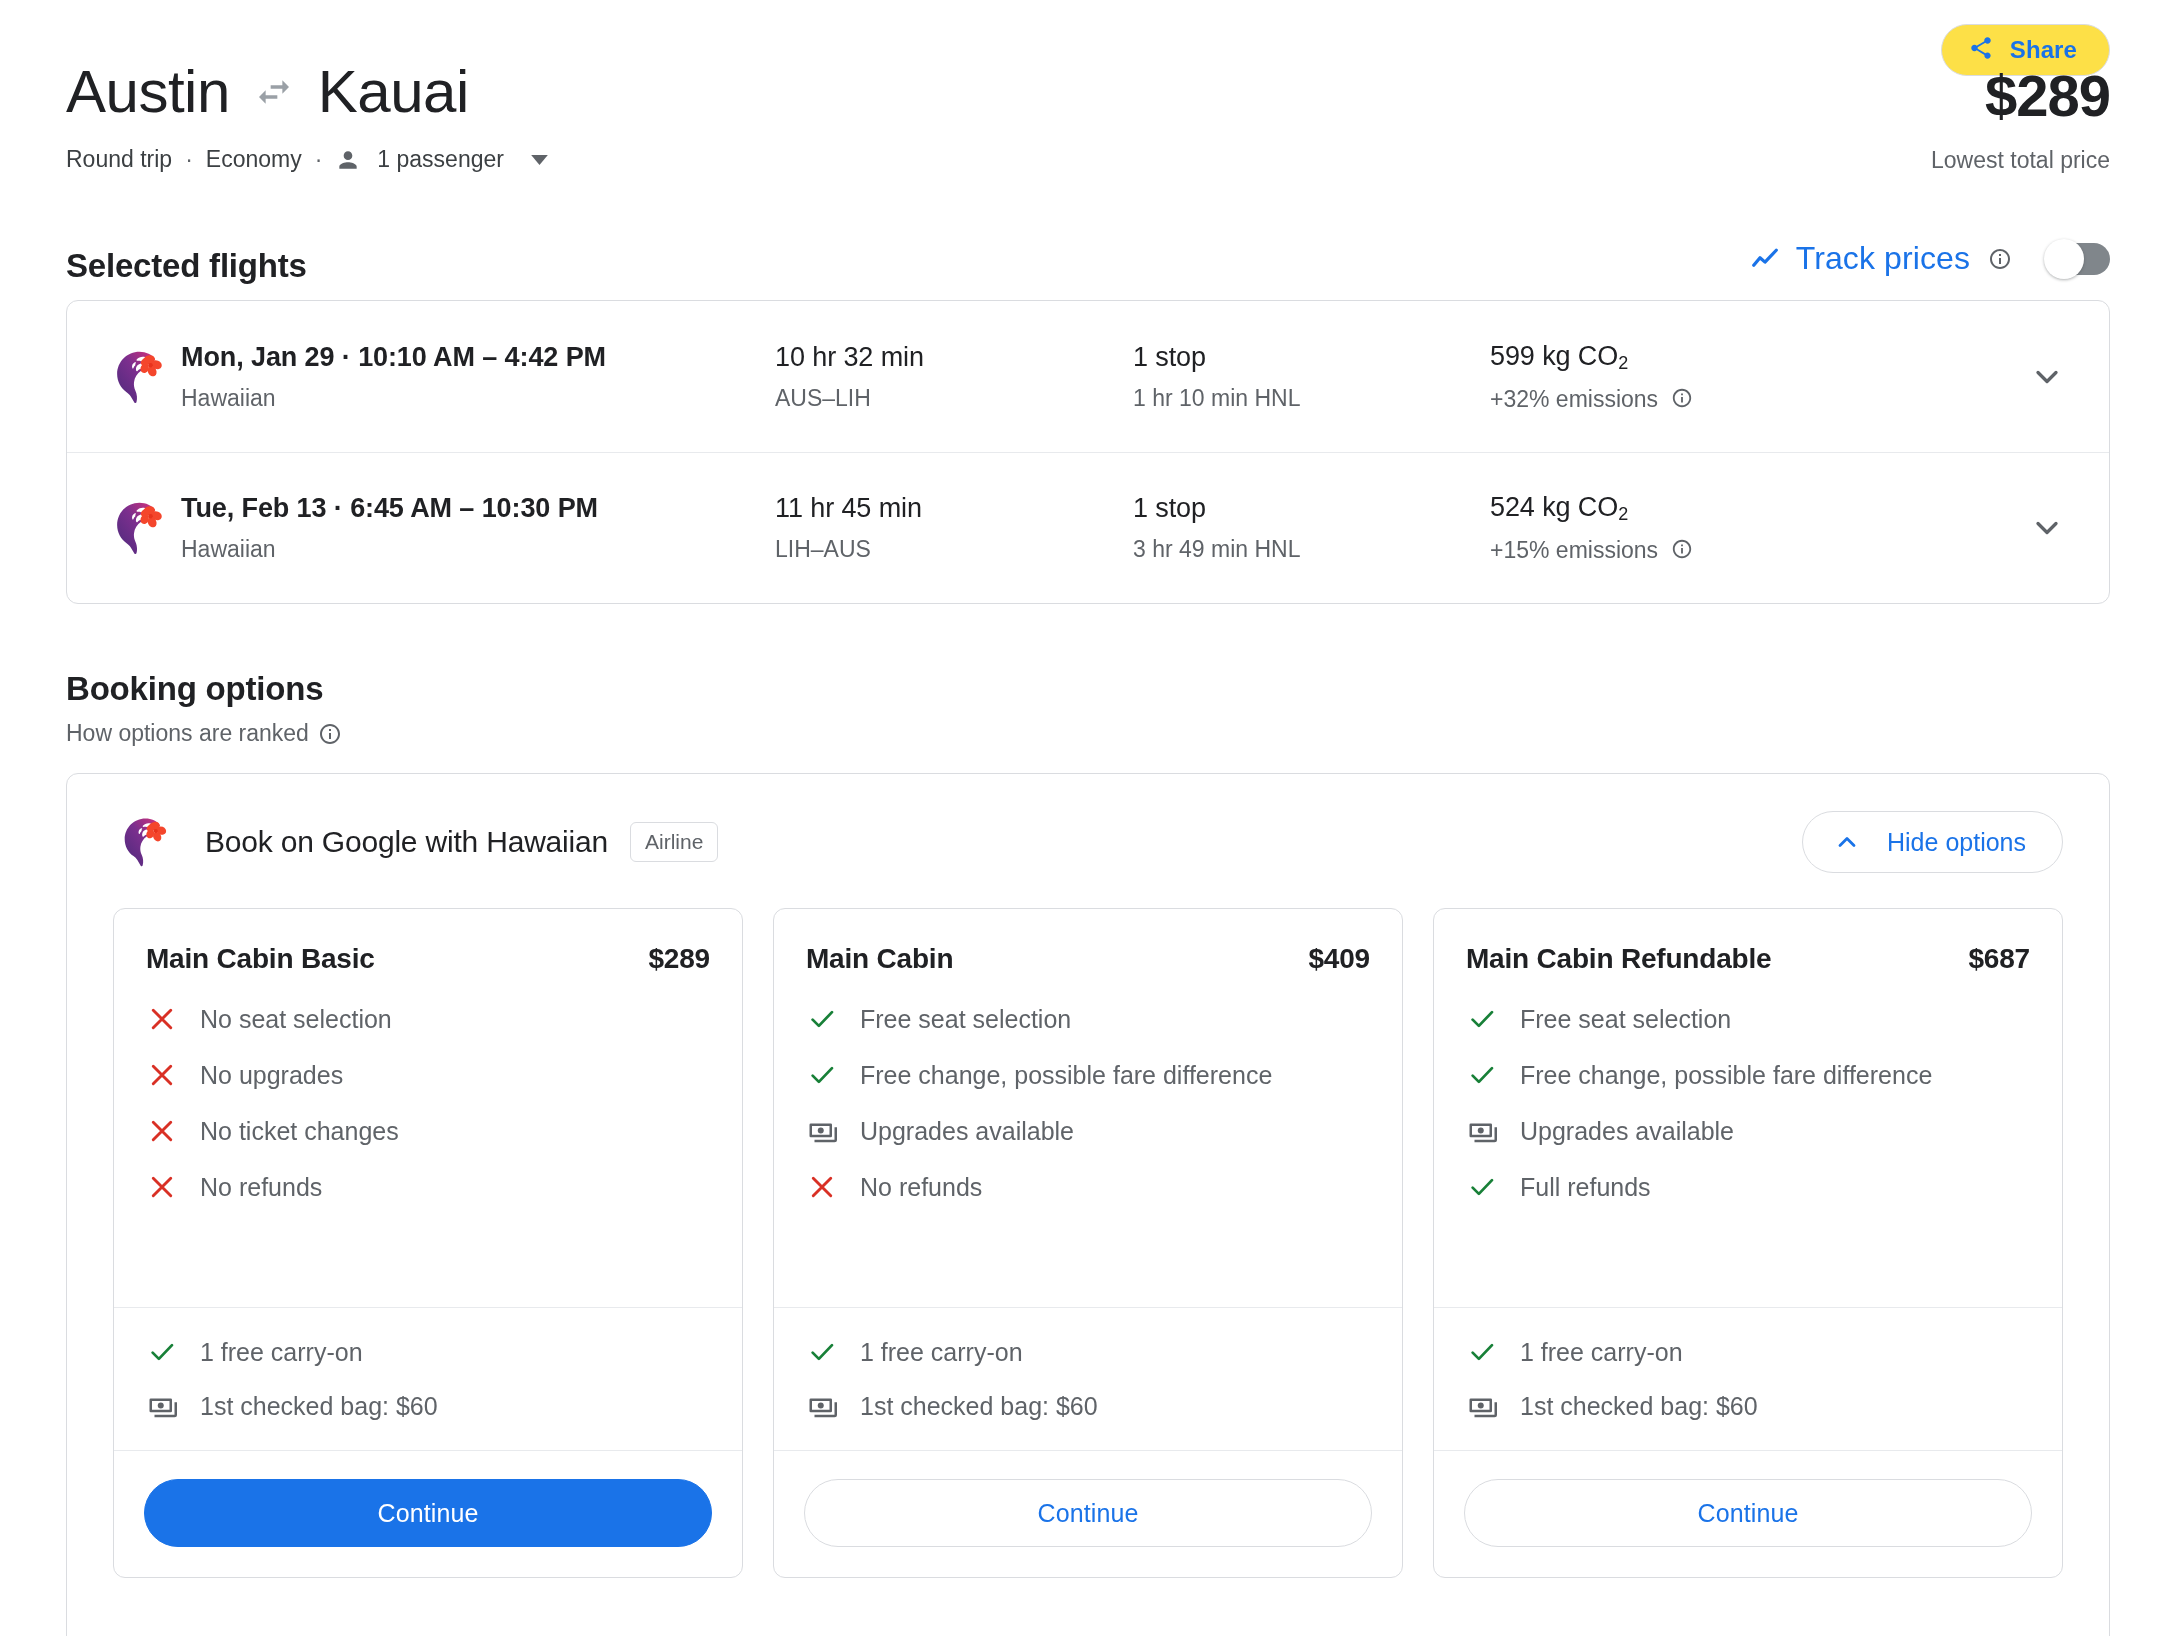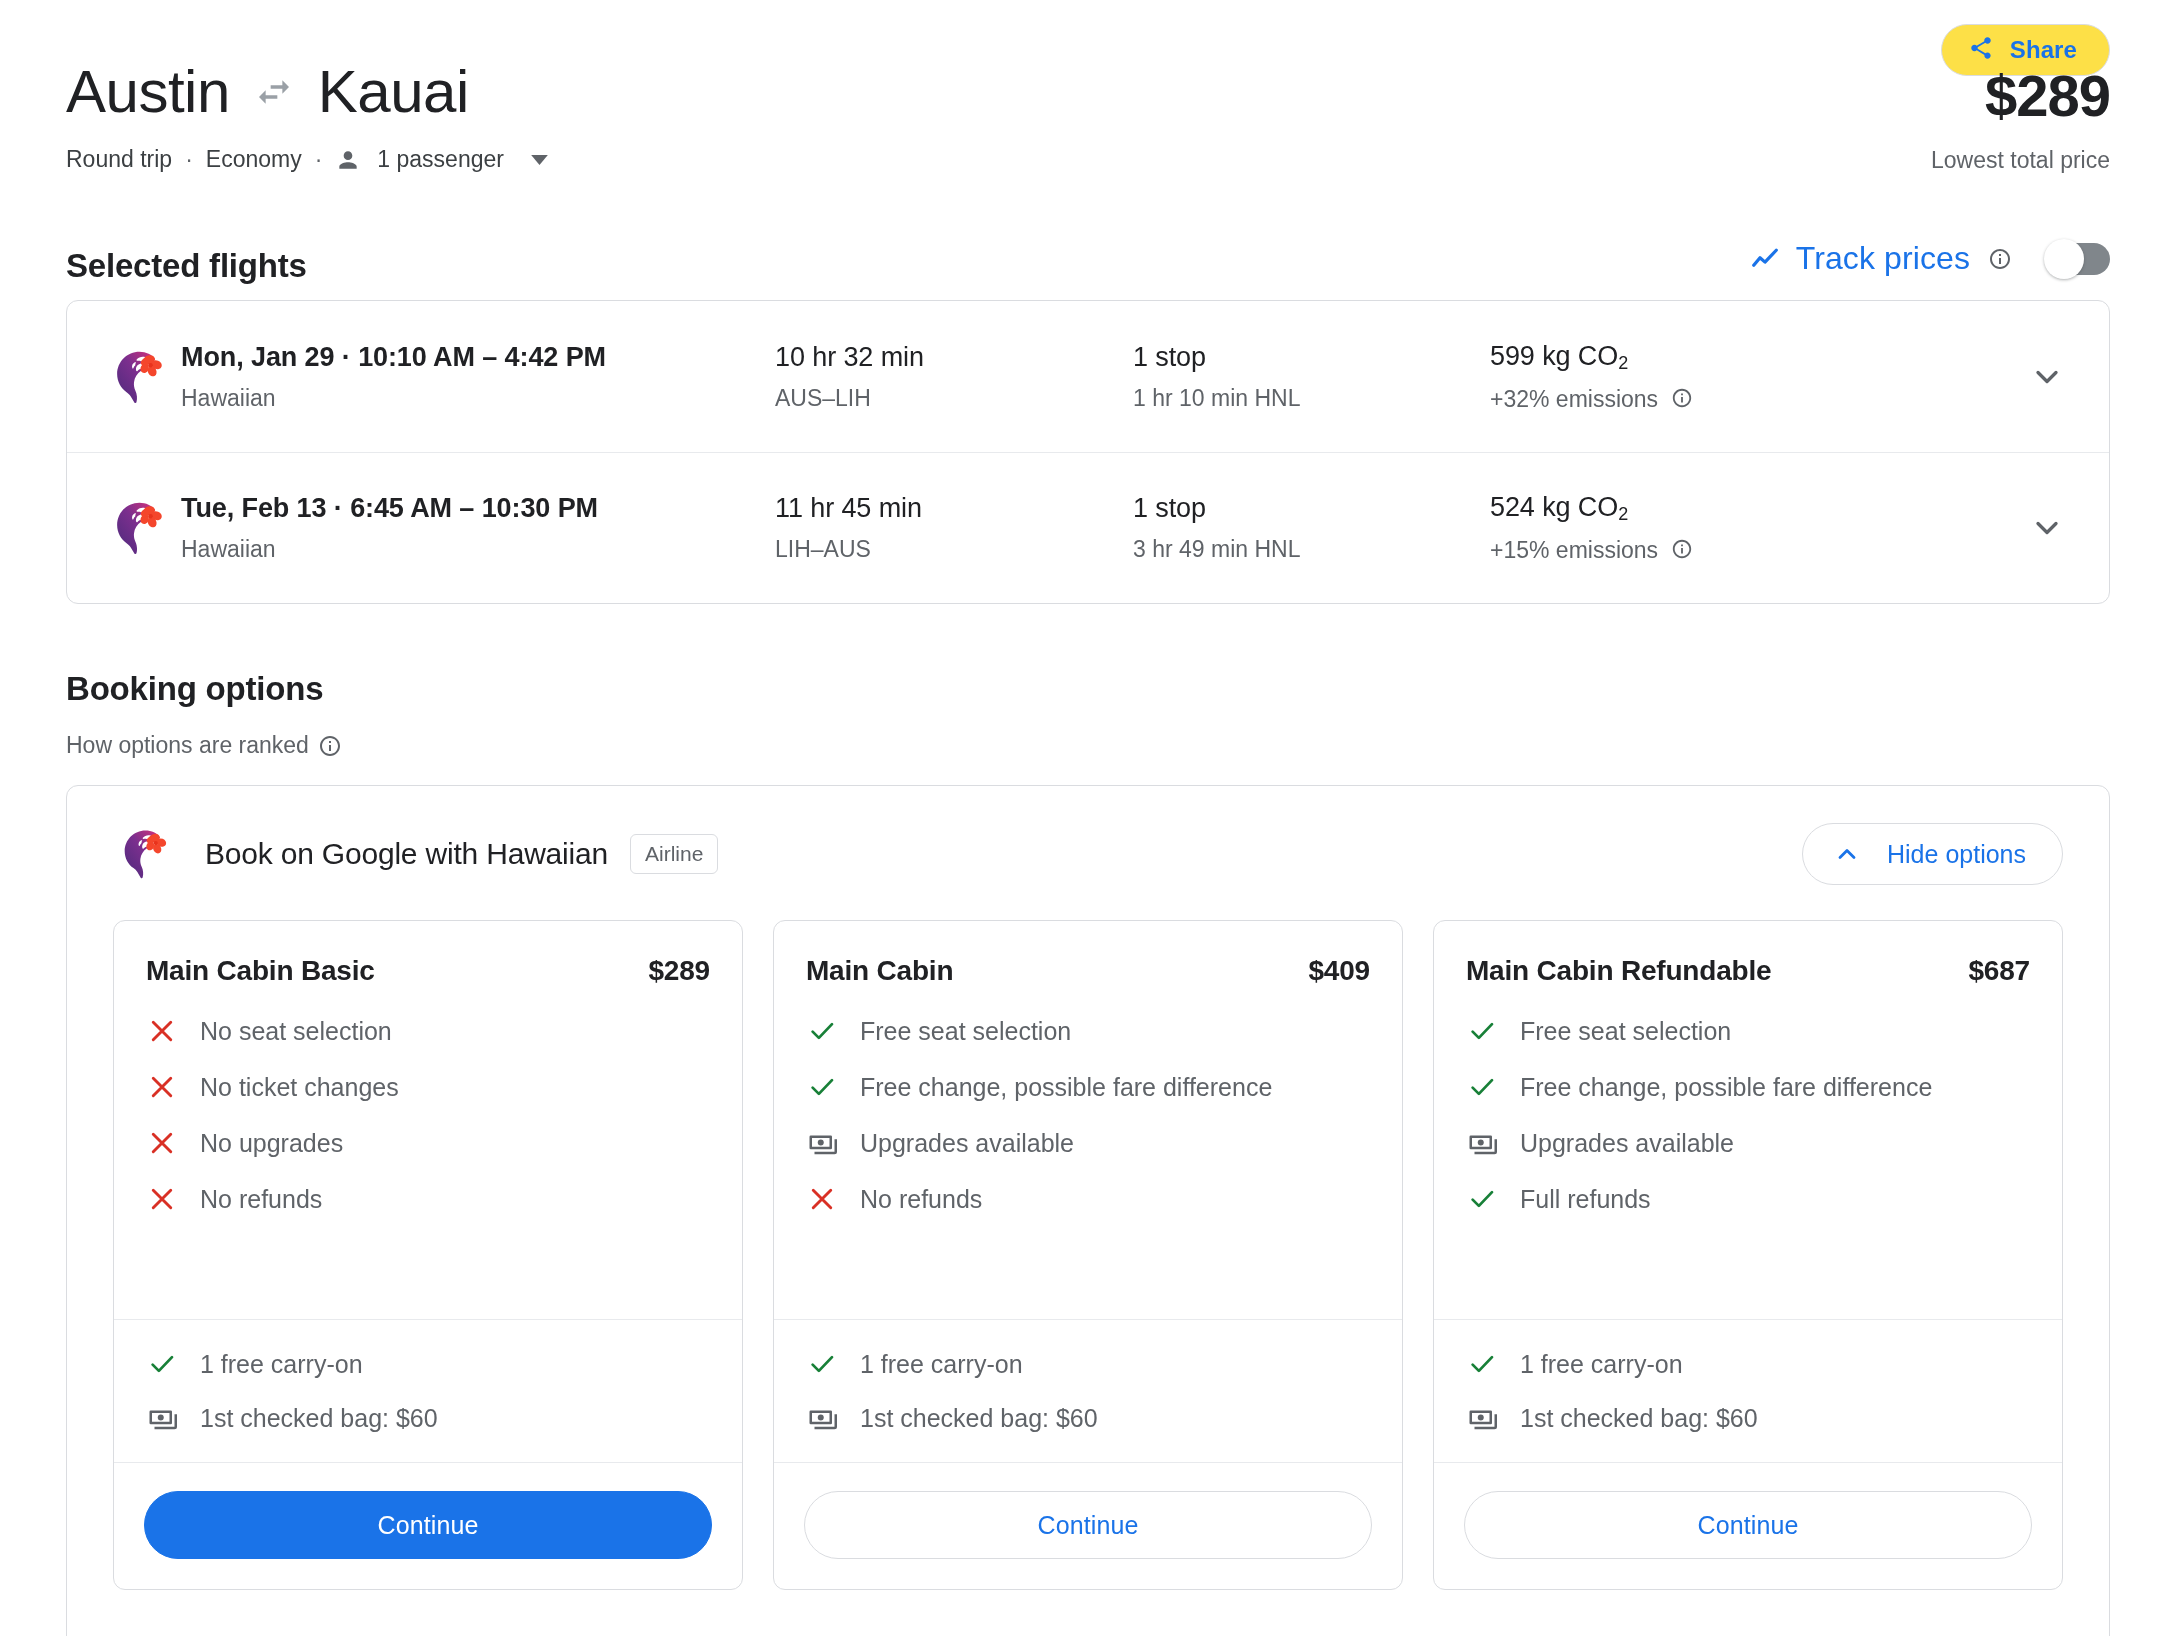--- a/index.html
+++ b/index.html
@@ -194,21 +194,21 @@
 
   
   .booking-head { margin-top: 66px; }
   .booking-head .title {
     font-size: 33px;
     font-weight: 600;
     letter-spacing: -.2px;
     color: #202124;
   }
   .ranked {
-    margin-top: 24px;
+    margin-top: 12px;
     display: flex;
     align-items: center;
     gap: 9px;
     font-size: 23px;
     color: #5f6368;
     width: max-content;
     cursor: pointer;
   }
 
   .booking-card {
@@ -617,29 +617,29 @@
                 </svg>
               </span>
             <span class="txt">No seat selection</span>
           </div>
           <div class="feat">
             <span class="ico">
                 <svg width="30" height="30">
                   <use href="#sym-x"></use>
                 </svg>
               </span>
+            <span class="txt">No upgrades</span>
+          </div>
+          <div class="feat">
+            <span class="ico">
+                <svg width="30" height="30">
+                  <use href="#sym-x"></use>
+                </svg>
+              </span>
             <span class="txt">No ticket changes</span>
-          </div>
-          <div class="feat">
-            <span class="ico">
-                <svg width="30" height="30">
-                  <use href="#sym-x"></use>
-                </svg>
-              </span>
-            <span class="txt">No upgrades</span>
           </div>
           <div class="feat">
             <span class="ico">
                 <svg width="30" height="30">
                   <use href="#sym-x"></use>
                 </svg>
               </span>
             <span class="txt">No refunds</span>
           </div>
         </div>

